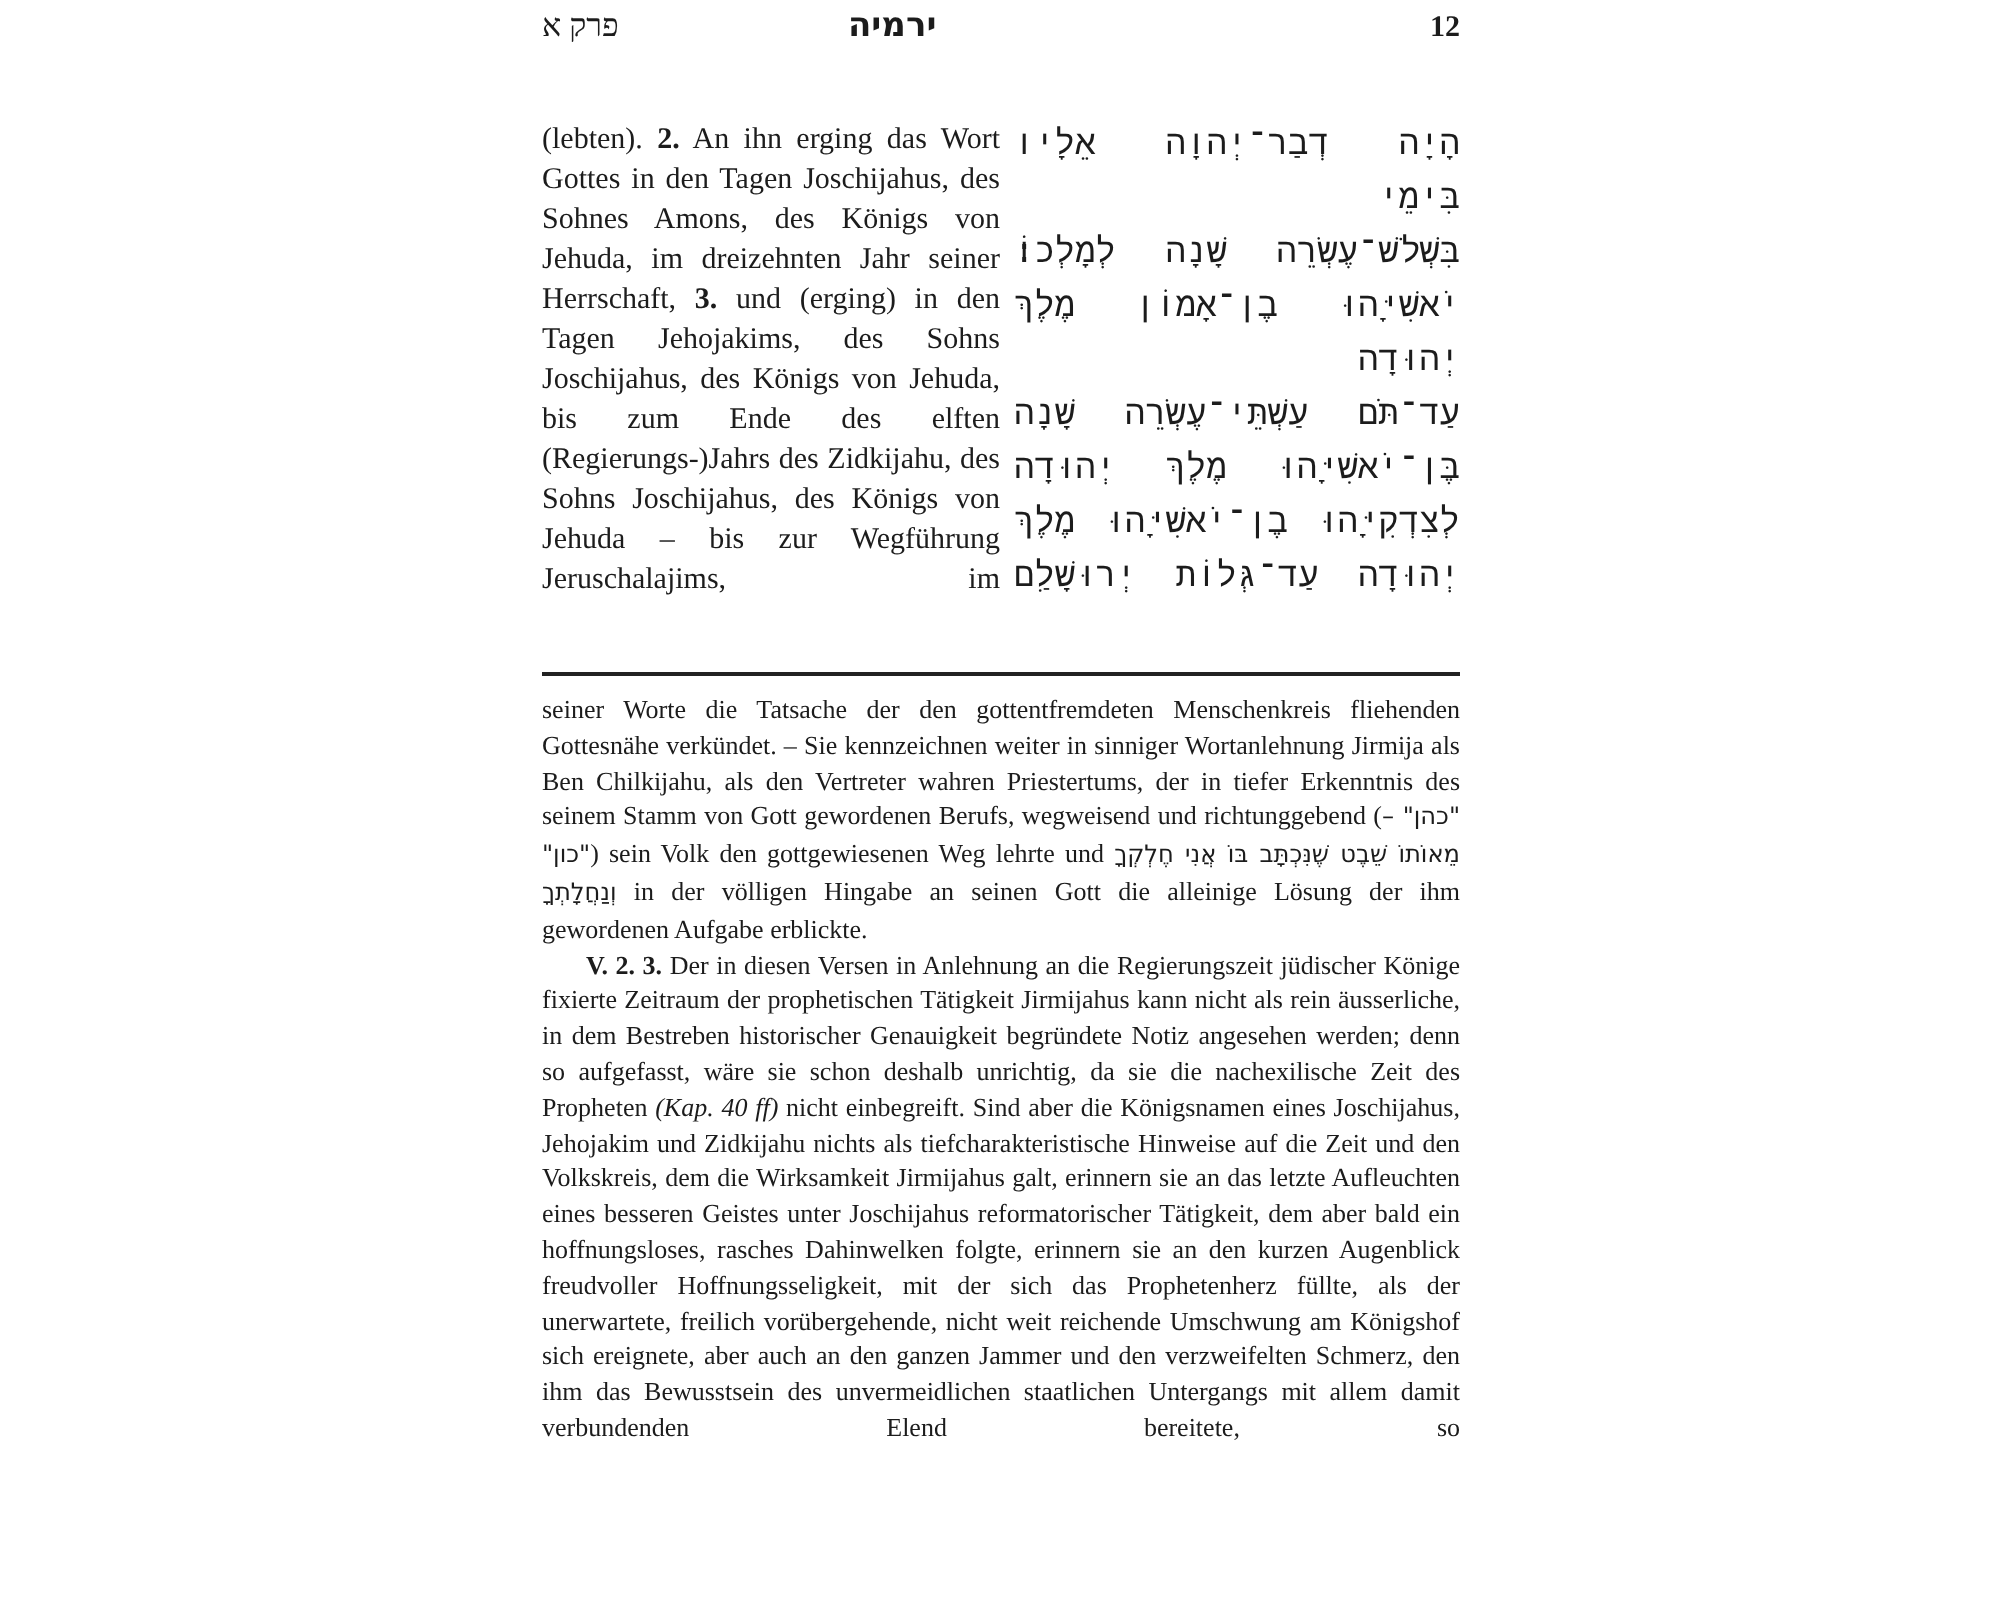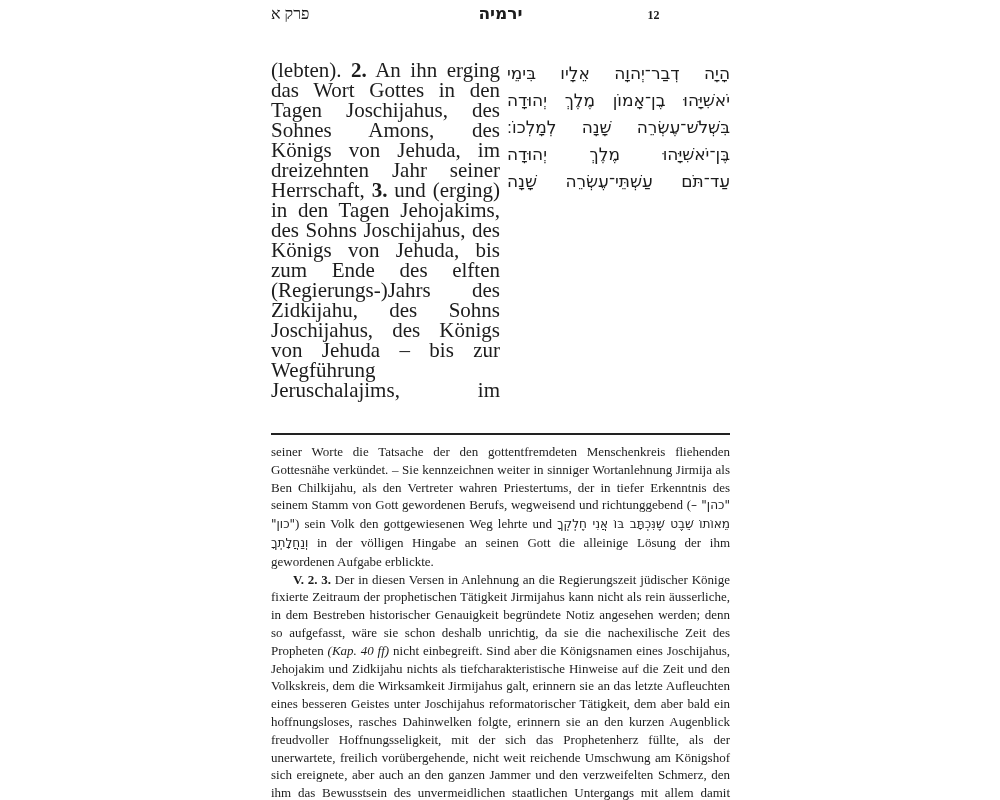--- a/index.html
+++ b/index.html
@@ -13,48 +13,49 @@
   .page { position: relative; width: 1000px; height: 636px; background: #ffffff; }
   .content { position: absolute; left: 271px; top: 0; width: 459px; }
 
   .page-header {
     display: flex; align-items: baseline;
     padding-top: 3px;
     font-size: 15px;
   }
   .page-header > span { flex: 1; }
   .header-chapter { text-align: left; font-size: 16px; }
-  .header-title { text-align: center; font-weight: bold; font-size: 17px; font-family: "DejaVu Sans", sans-serif; }
-  .header-pagenum { text-align: center; font-weight: bold; font-size: 12px; }
+  .header-title { font-weight: bold; font-size: 17px; font-family: "DejaVu Sans", sans-serif; }
+  .header-pagenum { text-align: right; font-weight: bold; font-size: 15px; }
 
   .columns {
     margin-top: 37px;
     display: flex;
     justify-content: space-between;
   }
   .german-col {
     width: 229px;
-    font-size: 21px;
+    font-size: 15px;
     line-height: 20px;
     text-align: justify;
     text-align-last: justify;
   }
   .german-col .b { font-weight: bold; }
 
   .hebrew-col {
     width: 223px;
     direction: rtl;
     font-family: "DejaVu Sans", sans-serif;
     font-size: 17px;
   }
   .hebrew-line {
     line-height: 27px;
     text-align: justify;
     text-align-last: justify;
     white-space: normal;
+    font-family: Liberation Mono, monospace;
   }
 
   .divider {
     margin-top: 33px;
     border: none;
     border-top: 2px solid #222222;
     width: 459px;
   }
 
   .commentary {
@@ -83,24 +84,26 @@
     <div class="page-header">
       <span class="header-chapter">פרק א</span>
       <span class="header-title">ירמיה</span>
       <span class="header-pagenum">12</span>
     </div>
 
     <div class="columns">
       <div class="german-col"><span>(lebten). </span><span class="b">2.</span><span> An ihn erging das Wort Gottes in den Tagen Joschijahus, des Sohnes Amons, des Königs von Jehuda, im dreizehnten Jahr seiner Herrschaft, </span><span class="b">3.</span><span> und (erging) in den Tagen Jehojakims, des Sohns Joschijahus, des Königs von Jehuda, bis zum Ende des elften (Regierungs-)Jahrs des Zidkijahu, des Sohns Joschijahus, des Königs von Jehuda – bis zur Wegführung Jeruschalajims, im</span></div>
       <div class="hebrew-col" dir="rtl">
           <div class="hebrew-line">הָיָה דְבַר־יְהוָה אֵלָיו בִּימֵי</div>
+          <div class="hebrew-line">בִּשְׁלֹשׁ־עֶשְׂרֵה שָׁנָה לְמָלְכוֹ׃</div>
           <div class="hebrew-line">יֹאשִׁיָּהוּ בֶן־אָמוֹן מֶלֶךְ יְהוּדָה</div>
-          <div class="hebrew-line">בִּשְׁלֹשׁ־עֶשְׂרֵה שָׁנָה לְמָלְכוֹ׃</div>
+          <div class="hebrew-line">עַד־תֹּם עַשְׁתֵּי־עֶשְׂרֵה שָׁנָה</div>
           <div class="hebrew-line">בֶּן־יֹאשִׁיָּהוּ מֶלֶךְ יְהוּדָה</div>
-          <div class="hebrew-line">עַד־תֹּם עַשְׁתֵּי־עֶשְׂרֵה שָׁנָה</div>
+          <div class="hebrew-line">לְצִדְקִיָּהוּ בֶן־יֹאשִׁיָּהוּ מֶלֶךְ</div>
+          <div class="hebrew-line">יְהוּדָה עַד־גְּלוֹת יְרוּשָׁלִַם</div>
         </div>
     </div>
 
     <hr class="divider">
 
     <div class="commentary">
       <p><span>seiner Worte die Tatsache der den gottentfremdeten Menschenkreis fliehenden Gottesnähe verkündet. – Sie kennzeichnen weiter in sinniger Wortanlehnung Jirmija als Ben Chilkijahu, als den Vertreter wahren Priestertums, der in tiefer Erkenntnis des seinem Stamm von Gott gewordenen Berufs, wegweisend und richtunggebend (</span><span class="heb" dir="rtl">"כהן" – "כון"</span><span>) sein Volk den gottgewiesenen Weg lehrte und </span><span class="heb" dir="rtl">מֵאוֹתוֹ שֵׁבֶט שֶׁנִּכְתָּב בּוֹ אֲנִי חֶלְקְךָ וְנַחֲלָתְךָ</span><span> in der völligen Hingabe an seinen Gott die alleinige Lösung der ihm gewordenen Aufgabe erblickte.</span></p>
       <p class="indent cut"><span class="b">V. 2. 3.</span><span> Der in diesen Versen in Anlehnung an die Regierungszeit jüdischer Könige fixierte Zeitraum der prophetischen Tätigkeit Jirmijahus kann nicht als rein äusserliche, in dem Bestreben historischer Genauigkeit begründete Notiz angesehen werden; denn so aufgefasst, wäre sie schon deshalb unrichtig, da sie die nachexilische Zeit des Propheten </span><span class="i">(Kap. 40 ff)</span><span> nicht einbegreift. Sind aber die Königsnamen eines Joschijahus, Jehojakim und Zidkijahu nichts als tiefcharakteristische Hinweise auf die Zeit und den Volkskreis, dem die Wirksamkeit Jirmijahus galt, erinnern sie an das letzte Aufleuchten eines besseren Geistes unter Joschijahus reformatorischer Tätigkeit, dem aber bald ein hoffnungsloses, rasches Dahinwelken folgte, erinnern sie an den kurzen Augenblick freudvoller Hoffnungsseligkeit, mit der sich das Prophetenherz füllte, als der unerwartete, freilich vorübergehende, nicht weit reichende Umschwung am Königshof sich ereignete, aber auch an den ganzen Jammer und den verzweifelten Schmerz, den ihm das Bewusstsein des unvermeidlichen staatlichen Untergangs mit allem damit verbundenden Elend bereitete, so</span></p>
     </div>
 

